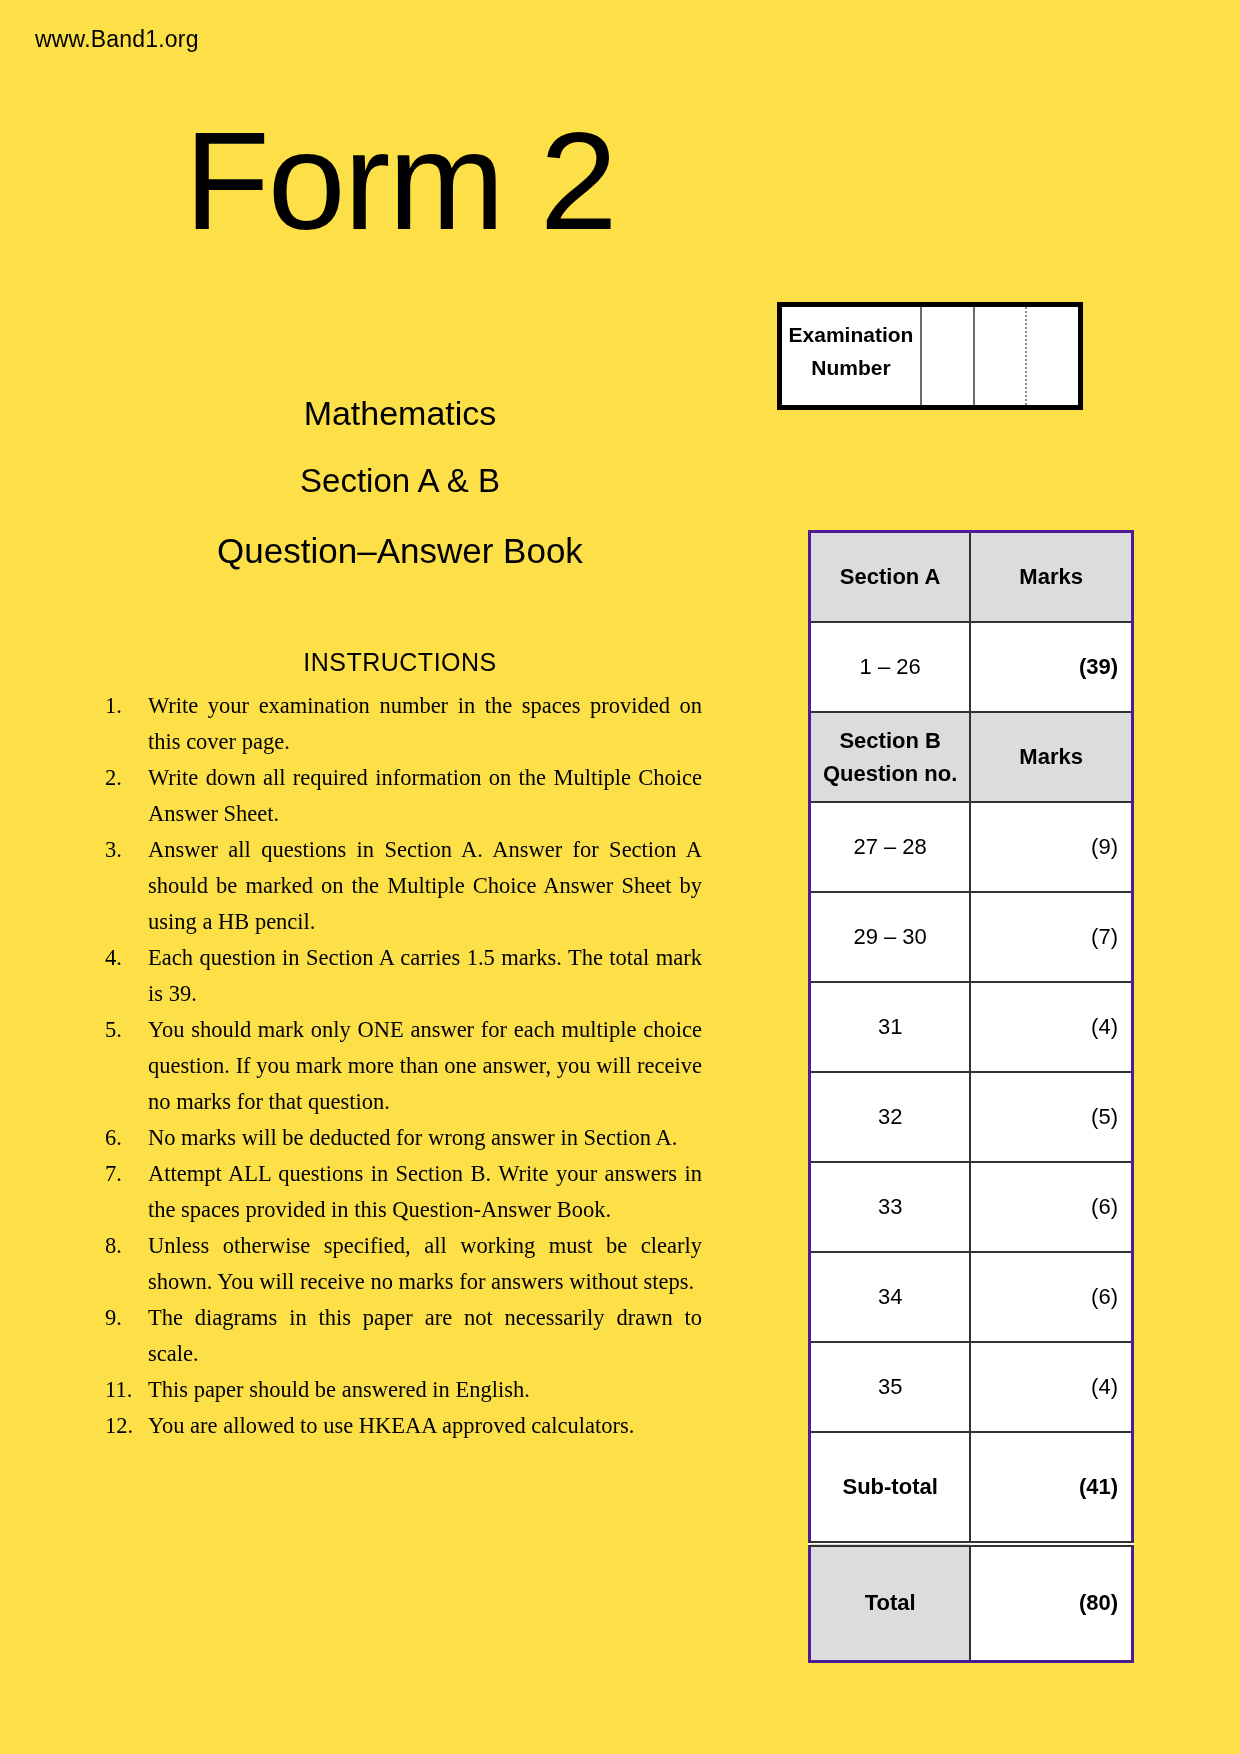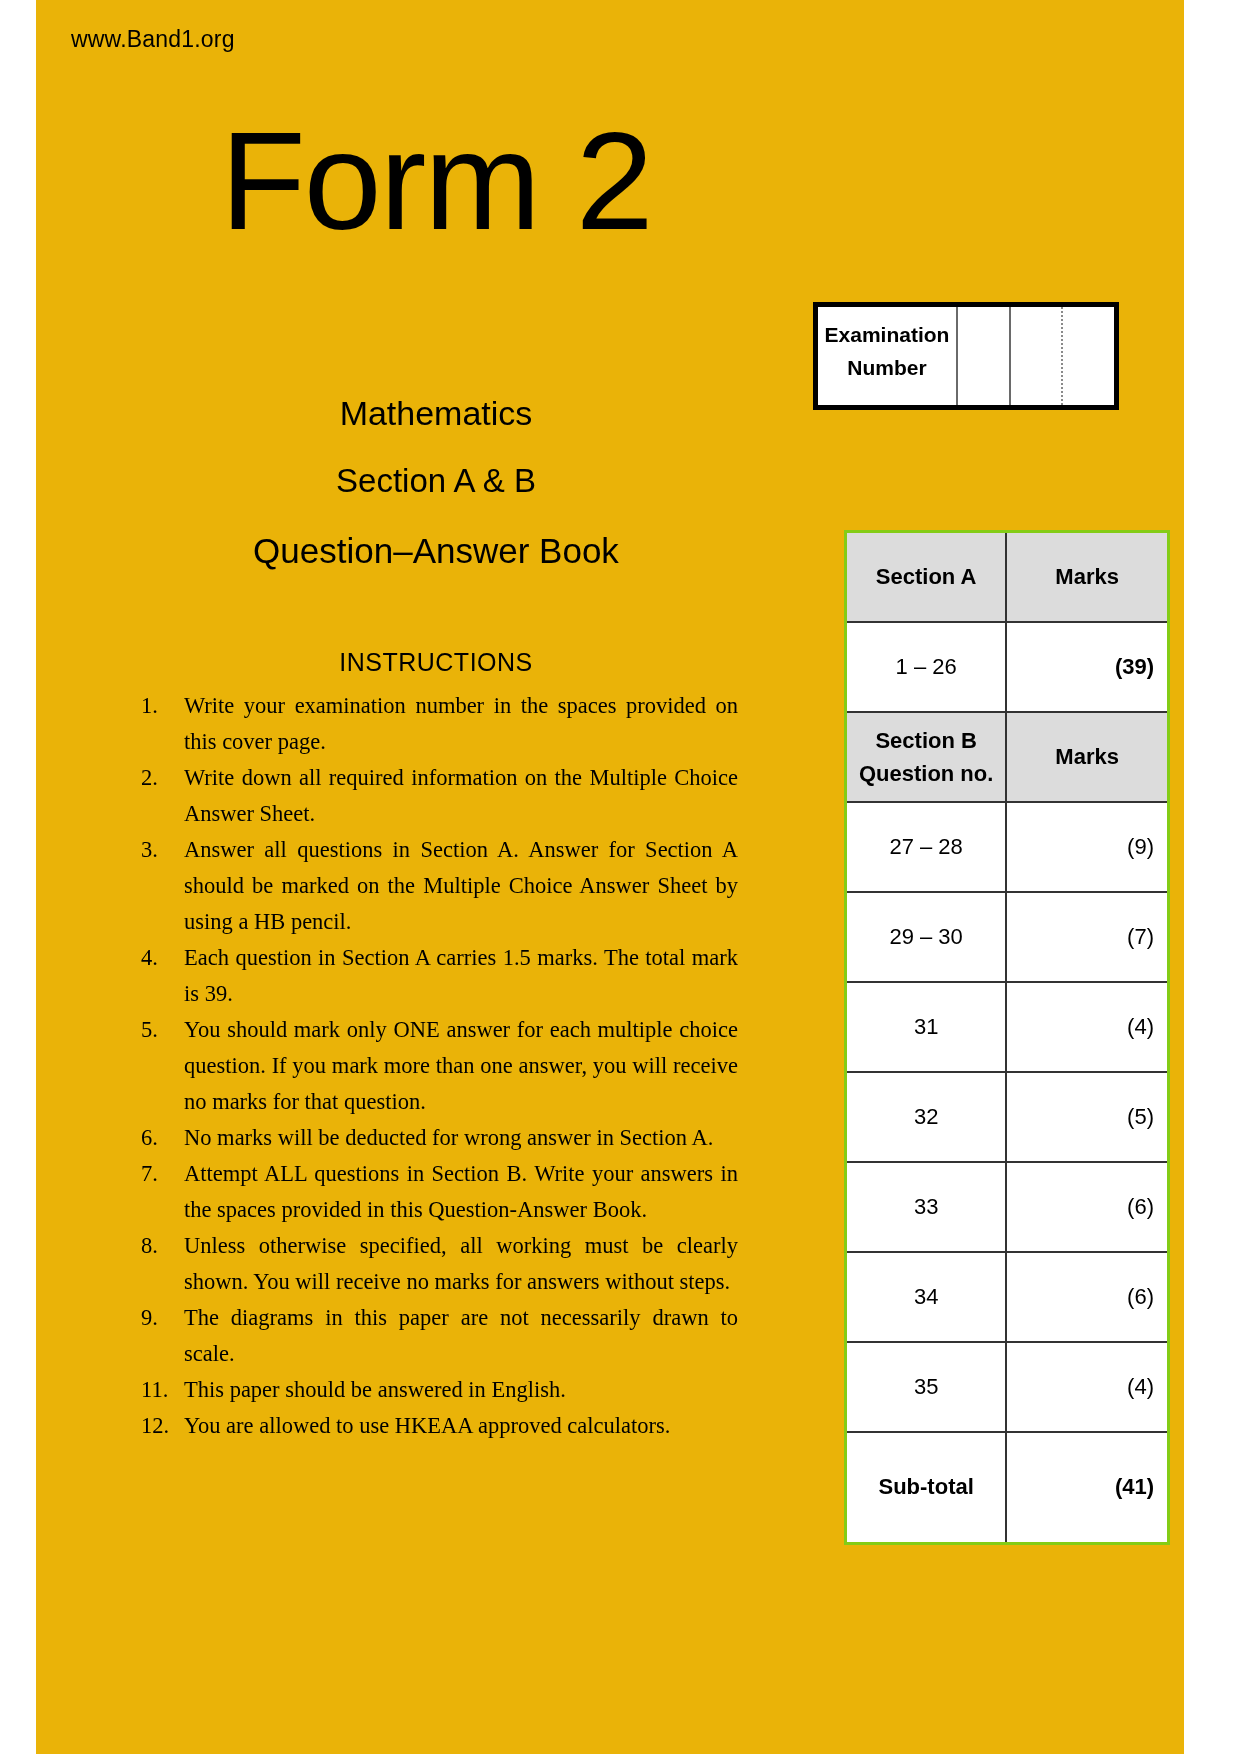--- a/index.html
+++ b/index.html
@@ -1,24 +1,23 @@
 <!DOCTYPE html>
 <html><head>
 <meta charset="utf-8">
 <style>
   * { margin:0; padding:0; box-sizing:border-box; }
   html,body { background:#ffffff; }
   .page {
     position:relative;
-    width:1148px; height:1754px;
-    background:#eab308;
+    width:1240px; height:1754px;
+    background:#fde047;
     font-family:"Liberation Sans", sans-serif;
     color:#000;
     overflow:hidden;
-    margin-left:36px;
   }
   .site-url {
     position:absolute; left:35px; top:26px;
     font-size:23px; letter-spacing:0.2px;
   }
   .head-col {
     position:absolute; left:100px; width:600px; text-align:center;
   }
   .main-title {
     top:104px; font-size:140px; line-height:1.1; font-weight:400; letter-spacing:-2px;
@@ -64,21 +63,21 @@
     border-collapse:collapse;
     width:326px;
     font-size:22px;
     background:#fff;
   }
   .marks-table td {
     border:2px solid #333;
     height:90px;
     vertical-align:middle;
   }
-  .marks-table { border:3px solid #84cc16; }
+  .marks-table { border:3px solid #4c1d95; }
   .marks-table td.c1 { width:162px; text-align:center; }
   .marks-table td.c2 { width:164px; text-align:right; padding-right:13px; }
   .marks-table tr.hdr td { background:#dcdcdc; font-weight:bold; }
   .marks-table tr.hdr td.c2 { text-align:center; padding-right:0; }
   .marks-table .two-line { line-height:33px; }
   .marks-table tr.subtotal td { height:112px; font-weight:bold; }
   .marks-table tr.total td {
     height:118px; font-weight:bold;
     border-top:6px double #333;
   }
@@ -199,16 +198,20 @@
         <td class="c2">(6)</td>
       </tr>
       <tr>
         <td class="c1">35</td>
         <td class="c2">(4)</td>
       </tr>
       <tr class="subtotal">
         <td class="c1">Sub-total</td>
         <td class="c2">(41)</td>
       </tr>
+      <tr class="total">
+        <td class="c1">Total</td>
+        <td class="c2">(80)</td>
+      </tr>
     </tbody>
   </table>
 
 </div>
 
 </body></html>

